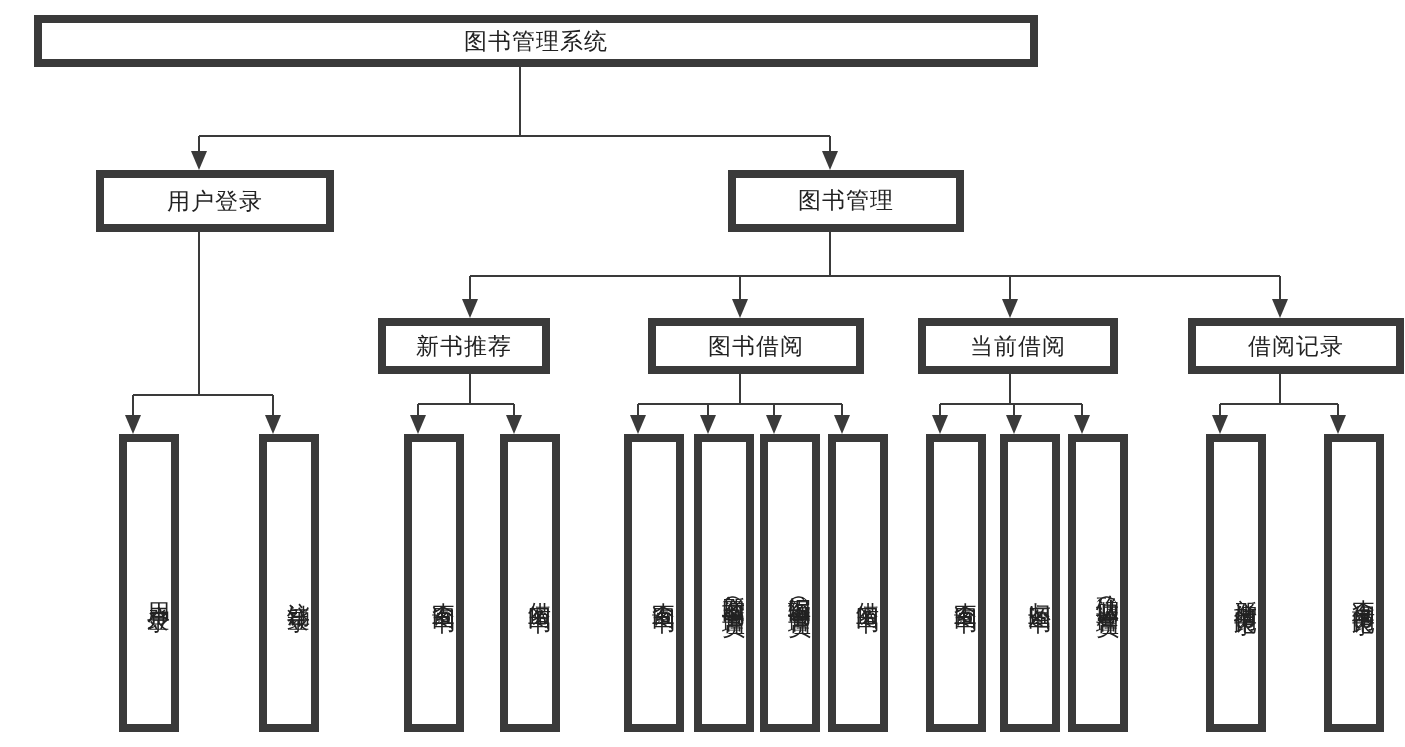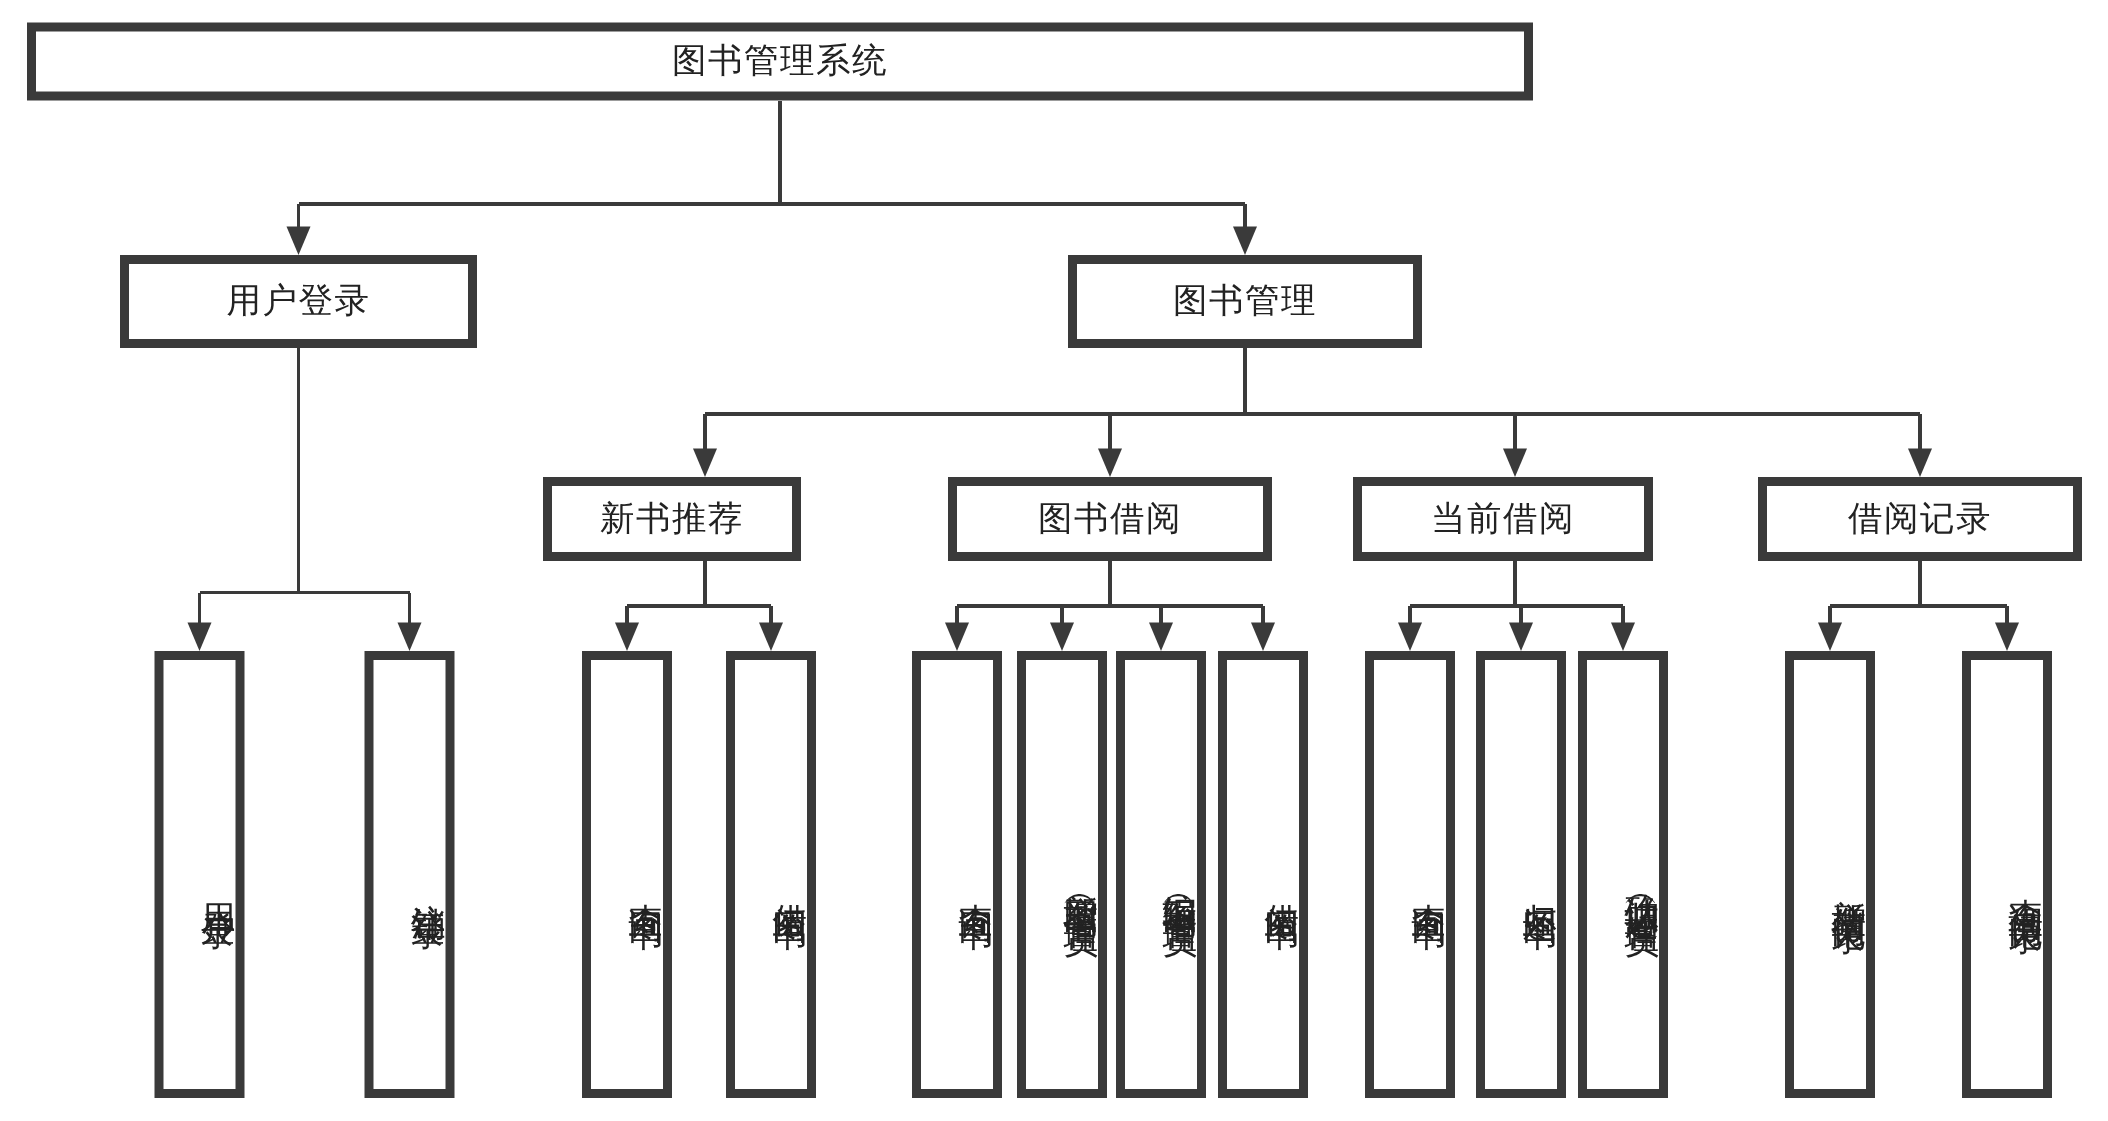--- a/index.html
+++ b/index.html
@@ -21,26 +21,27 @@
     position: absolute;
     left: 0;
     top: 0;
     width: 1405px;
     height: 747px;
   }
   .node {
     position: absolute;
     box-sizing: border-box;
     background: #ffffff;
-    border: 6px solid #0c4a6e;
+    border: 8px solid #0c4a6e;
     display: flex;
     align-items: center;
     justify-content: center;
     color: #222222;
     z-index: 2;
+    margin-left: 16px;
   }
   .node.horizontal {
     font-size: 23px;
     letter-spacing: 1px;
   }
   .node.vertical {
     writing-mode: vertical-rl;
     text-orientation: upright;
     font-size: 23px;
     letter-spacing: 3px;

